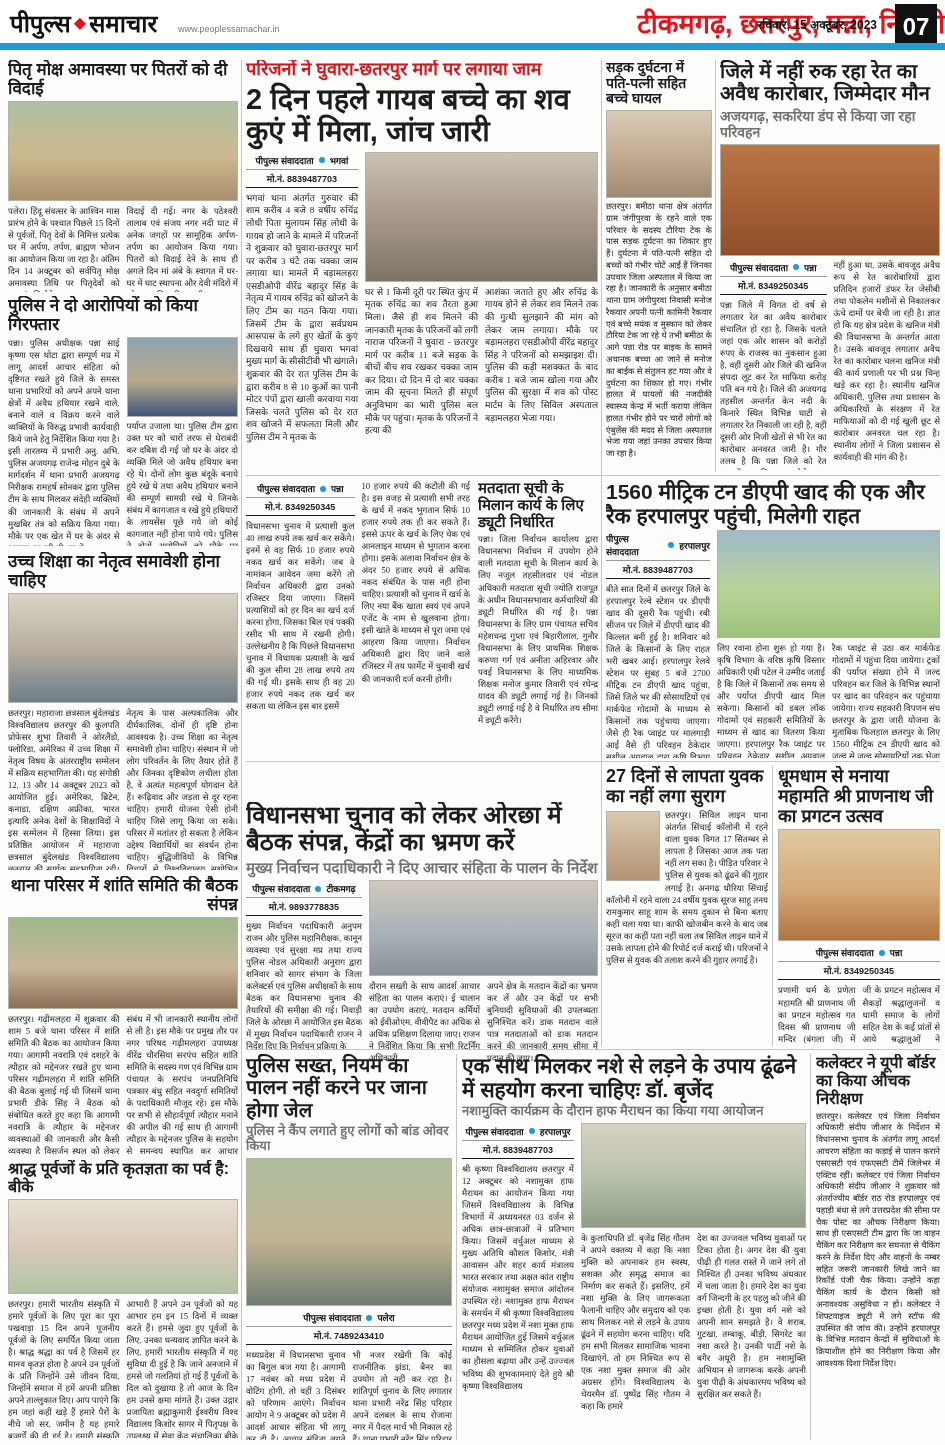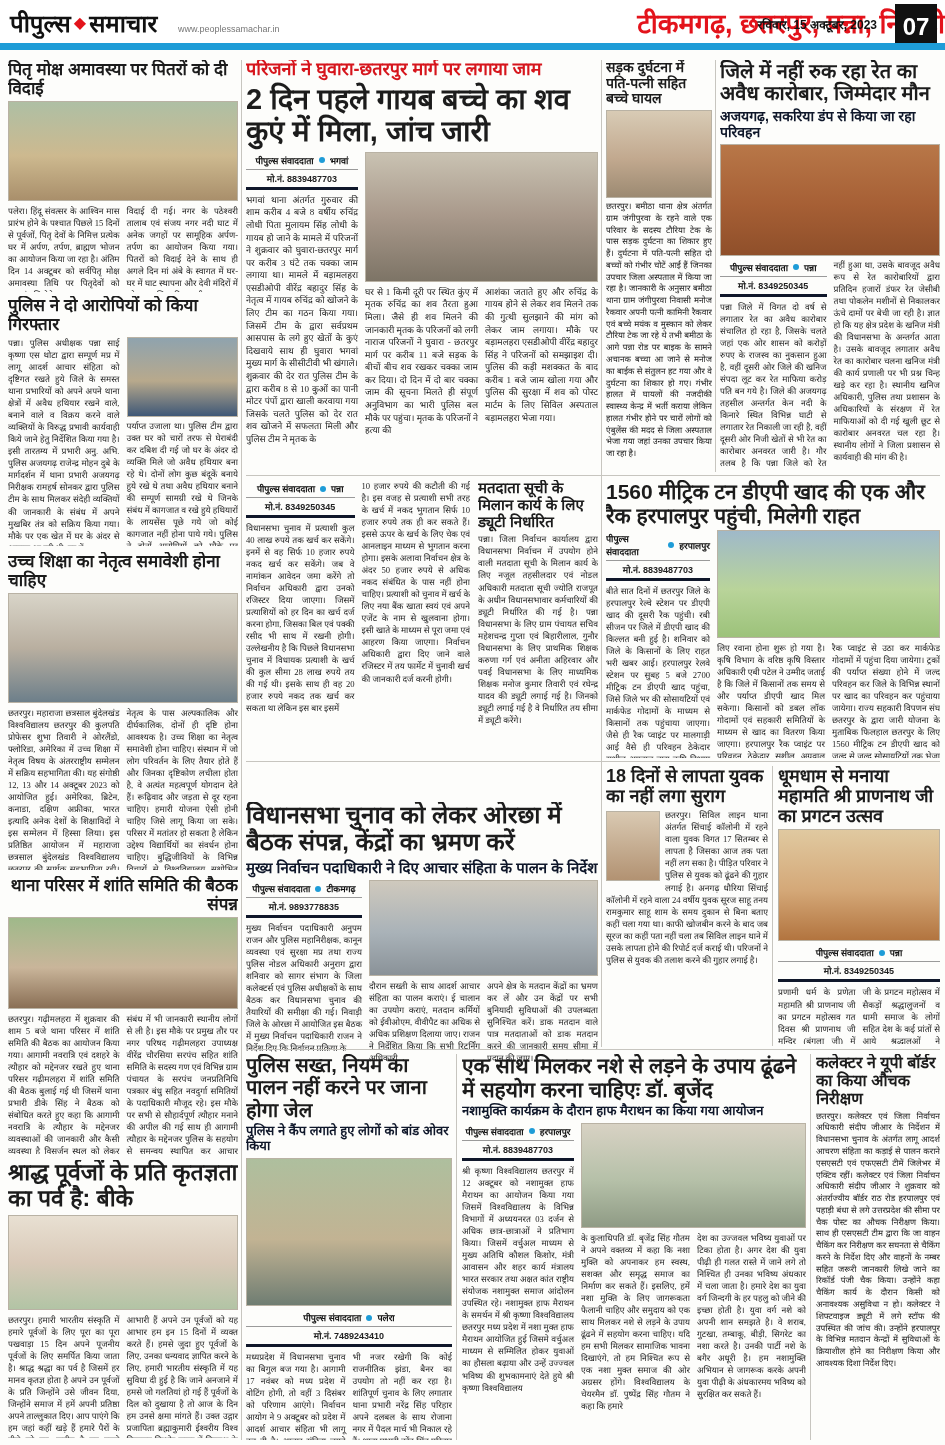--- a/index.html
+++ b/index.html
@@ -17,27 +17,27 @@
           font-family:"Liberation Sans","DejaVu Sans",sans-serif;font-weight:900;font-size:27px;color:#e3131b;}
   #dt{position:absolute;right:68px;top:16px;font-family:"Liberation Sans",sans-serif;
       font-weight:700;font-size:12px;color:#111;}
   #pgno{position:absolute;right:8px;top:4px;width:42px;height:46px;background:#111;color:#fff;
         font-family:"Liberation Sans",sans-serif;font-weight:900;font-size:24px;
         display:flex;align-items:center;justify-content:center;}
   
   .art{position:absolute;overflow:hidden;}
   .hl{font-family:"Liberation Sans","DejaVu Sans",sans-serif;font-weight:900;color:#1c1c1c;line-height:1.12;margin:0 0 3px 0;}
   .kicker{font-family:"Liberation Sans",sans-serif;font-weight:900;color:#d6151c;line-height:1.1;margin:0 0 3px 0;}
-  .subhead{font-family:"Liberation Sans",sans-serif;font-weight:700;color:#0f172a;line-height:1.15;margin:0 0 4px 0;}
+  .subhead{font-family:"Liberation Sans",sans-serif;font-weight:700;color:#737373;line-height:1.15;margin:0 0 4px 0;}
   .byline{display:flex;align-items:center;justify-content:center;gap:5px;
           font-family:"Liberation Sans",sans-serif;font-weight:700;font-size:9px;color:#111;
           border-bottom:1px solid #9a9a9a;padding:2px 0;}
   .dot{width:6px;height:6px;border-radius:50%;background:#1e9cd7;flex:0 0 auto;}
   .phone{text-align:center;font-family:"Liberation Sans",sans-serif;font-weight:700;font-size:9px;color:#222;
-         border-bottom:3px solid #0f172a;padding:2px 0;margin-bottom:4px;}
+         border-bottom:1px solid #0f172a;padding:2px 0;margin-bottom:4px;}
   .body{font-size:8.6px;line-height:1.4;color:#222;text-align:justify;}
   .cols{display:flex;gap:7px;}
   .cols .c{flex:1;min-width:0;}
   .photo{width:100%;border:1px solid #b9b2a4;box-sizing:border-box;}
   .row{display:flex;gap:7px;}
   .vr,.hr{position:absolute;background:#c7c5bf;}
   .vr{width:1px;} .hr{height:1px;}
 </style>
 </head>
 <body>
@@ -89,21 +89,21 @@
   <div class="art" style="left:8px;top:876px;width:230px;height:278px;">
     <div class="hl" style="font-size:17px;text-align:right;">थाना परिसर में शांति समिति की बैठक संपन्न</div>
     <div class="photo" style="height:92px;background:linear-gradient(180deg,#9fb98a 0%,#c9b59a 55%,#8a6f55 100%);"></div>
     <div class="cols" style="margin-top:4px;">
       <div class="c body">छतरपुर। गढ़ीमलहरा में शुक्रवार की शाम 5 बजे थाना परिसर में शांति समिति की बैठक का आयोजन किया गया। आगामी नवरात्रि एवं दशहरे के त्यौहार को मद्देनजर रखते हुए थाना परिसर गढ़ीमलहरा में शांति समिति की बैठक बुलाई गई थी जिसमें थाना प्रभारी डीके सिंह ने बैठक को संबोधित करते हुए कहा कि आगामी नवरात्रि के त्यौहार के मद्देनजर व्यवस्थाओं की जानकारी और कैसी व्यवस्था है विसर्जन स्थल को लेकर जानकारी दी साथ ही नवरात्रि पर लगने वाले मेले के</div>
       <div class="c body">संबंध में भी जानकारी स्थानीय लोगों से ली है। इस मौके पर प्रमुख तौर पर नगर परिषद गढ़ीमलहरा उपाध्यक्ष वीरेंद्र चौरसिया सरपंच सहित शांति समिति के सदस्य गण एवं विभिन्न ग्राम पंचायत के सरपंच जनप्रतिनिधि पत्रकार बंधु सहित नवदुर्गा समितियों के पदाधिकारी मौजूद रहे। इस मौके पर सभी से सौहार्दपूर्ण त्यौहार मनाने की अपील की गई साथ ही आगामी त्यौहार के मद्देनजर पुलिस के सहयोग से समन्वय स्थापित कर आचार संहिता का पालन करते हुए त्यौहार मनाने की अपील की है।</div>
     </div>
   </div>
 
   <div class="art" style="left:8px;top:1160px;width:230px;height:278px;">
-    <div class="hl" style="font-size:23px;">श्राद्ध पूर्वजों के प्रति कृतज्ञता का पर्व है: बीके</div>
+    <div class="hl" style="font-size:16px;">श्राद्ध पूर्वजों के प्रति कृतज्ञता का पर्व है: बीके</div>
     <div class="photo" style="height:95px;background:linear-gradient(180deg,#e8e0d2 0%,#d9c9b8 50%,#b2c4a5 100%);"></div>
     <div class="cols" style="margin-top:4px;">
       <div class="c body">छतरपुर। हमारी भारतीय संस्कृति में हमारे पूर्वजों के लिए पूरा का पूरा पखवाड़ा 15 दिन अपने पूजनीय पूर्वजों के लिए समर्पित किया जाता है। श्राद्ध श्रद्धा का पर्व है जिसमें हर मानव कृतज्ञ होता है अपने उन पूर्वजों के प्रति जिन्होंने उसे जीवन दिया, जिन्होंने समाज में हमें अपनी प्रतिष्ठा अपने ताल्लुकात दिए। आप पाएंगे कि हम जहां कहीं खड़े हैं हमारे पैरों के नीचे जो सर, जमीन है यह हमारे बुजुर्गों की दी हुई है। हमारी संस्कृति कृतज्ञता की संस्कृति है, तो हम उसके लिए</div>
       <div class="c body">आभारी हैं अपने उन पूर्वजों को यह आभार हम इन 15 दिनों में व्यक्त करते हैं। हमसे जुदा हुए पूर्वजों के लिए, उनका धन्यवाद ज्ञापित करने के लिए, हमारी भारतीय संस्कृति में यह सुविधा दी हुई है कि जाने अनजाने में हमसे जो गलतियां हो गई हैं पूर्वजों के दिल को दुखाया है तो आज के दिन हम उनसे क्षमा मांगते हैं। उक्त उद्गार प्रजापिता ब्रह्माकुमारी ईश्वरीय विश्व विद्यालय किशोर सागर में पितृपक्ष के उपलक्ष्य में सेवा केंद्र संचालिका बीके शैलजा द्वारा व्यक्त किए गए।</div>
     </div>
   </div>
 
   <div class="art" style="left:246px;top:60px;width:352px;height:410px;">
     <div class="kicker" style="font-size:18px;">परिजनों ने घुवारा-छतरपुर मार्ग पर लगाया जाम</div>
     <div class="hl" style="font-size:29px;">2 दिन पहले गायब बच्चे का शव कुएं में मिला, जांच जारी</div>
@@ -254,21 +254,21 @@
         <div class="photo" style="height:108px;background:linear-gradient(180deg,#9fb9c9 0%,#b9d49a 55%,#9cc27a 100%);"></div>
         <div class="cols" style="margin-top:4px;">
           <div class="c body">लिए रवाना होना शुरू हो गया है। कृषि विभाग के वरिष्ठ कृषि विस्तार अधिकारी एबी पटेल ने उम्मीद जताई है कि जिले में किसानों तक समय से और पर्याप्त डीएपी खाद मिल सकेगा। किसानों को डबल लॉक गोदामों एवं सहकारी समितियों के माध्यम से खाद का वितरण किया जाएगा। हरपालपुर रैक प्वाइंट पर परिवहन ठेकेदार सुशील अग्रवाल द्वारा आधा सैकड़ा ट्रक परिवहन में लगा कर डीएपी खाद उठाव शुरू कर दिया जो रविवार दोपहर तक</div>
           <div class="c body">रैक प्वाइंट से उठा कर मार्कफेड गोदामों में पहुंचा दिया जायेगा। ट्रकों की पर्याप्त संख्या होने में जल्द परिवहन कर जिले के विभिन्न स्थानों पर खाद का परिवहन कर पहुंचाया जायेगा। राज्य सहकारी विपणन संघ छतरपुर के द्वारा जारी योजना के मुताबिक फिलहाल छतरपुर के लिए 1560 मीट्रिक टन डीएपी खाद को जल्द से जल्द सोसायटियों तक भेजा जाएगा। इन भण्डारण केन्द्रों से ही खाद विभिन्न सोसायटियों तक पहुंचाया जाएगा।</div>
         </div>
       </div>
     </div>
   </div>
 
   <div class="art" style="left:606px;top:766px;width:162px;height:278px;">
-    <div class="hl" style="font-size:18px;">18 दिनों से लापता युवक का नहीं लगा सुराग</div>
+    <div class="hl" style="font-size:18px;">27 दिनों से लापता युवक का नहीं लगा सुराग</div>
     <div>
       <div class="photo" style="float:left;width:54px;height:70px;margin:2px 5px 2px 0;background:linear-gradient(180deg,#d9c9b2 0%,#b29272 100%);"></div>
       <div class="body">छतरपुर। सिविल लाइन थाना अंतर्गत सिंचाई कॉलोनी में रहने वाला युवक विगत 17 सितम्बर से लापता है जिसका आज तक पता नहीं लग सका है। पीड़ित परिवार ने पुलिस से युवक को ढूंढने की गुहार लगाई है। अनगढ़ धौरिया सिंचाई कॉलोनी में रहने वाला 24 वर्षीय युवक सूरज साहू तनय रामकुमार साहू शाम के समय दुकान से बिना बताए कहीं चला गया था। काफी खोजबीन करने के बाद जब सूरज का कहीं पता नहीं चला तब सिविल लाइन थाने में उसके लापता होने की रिपोर्ट दर्ज कराई थी। परिजनों ने पुलिस से युवक की तलाश करने की गुहार लगाई है।</div>
     </div>
   </div>
 
   <div class="art" style="left:778px;top:766px;width:162px;height:278px;">
     <div class="hl" style="font-size:18px;">धूमधाम से मनाया महामति श्री प्राणनाथ जी का प्रगटन उत्सव</div>
     <div class="photo" style="height:112px;background:linear-gradient(180deg,#e0c9a0 0%,#d4a878 55%,#b2743f 100%);"></div>
     <div class="byline" style="margin-top:3px;">

